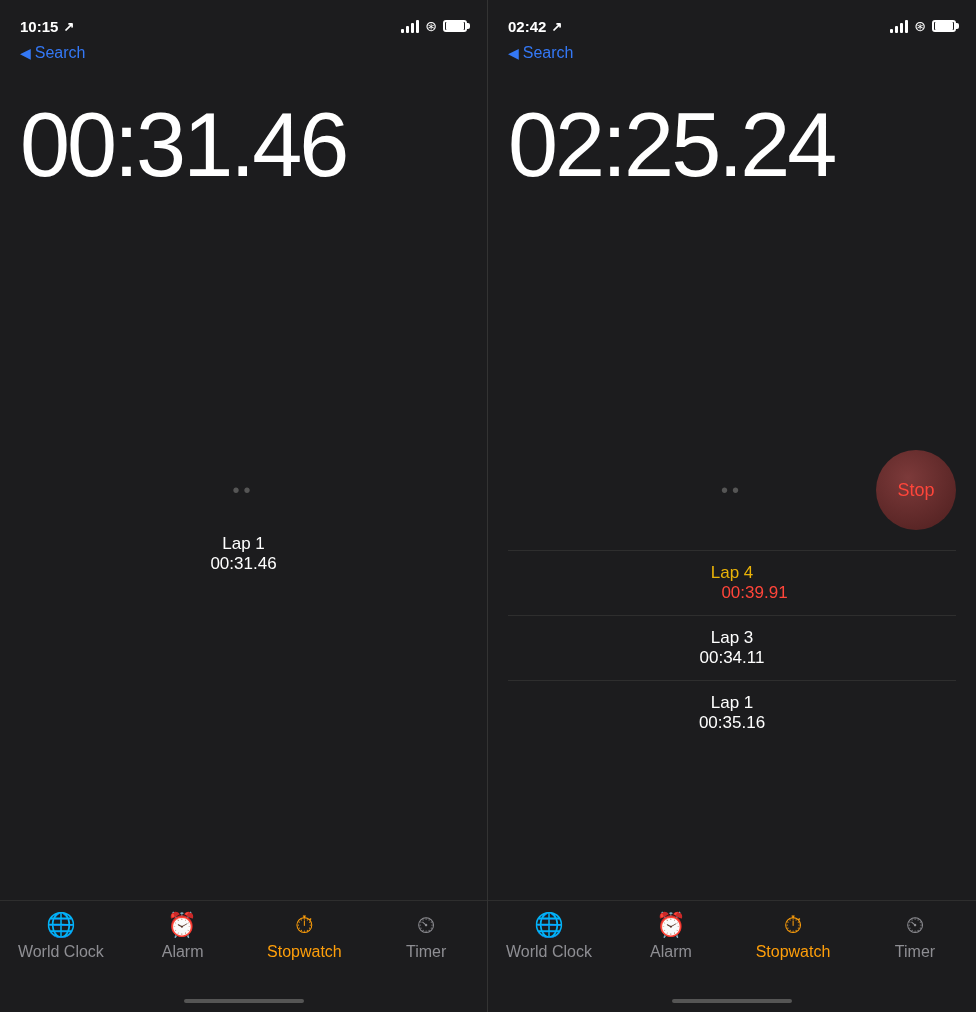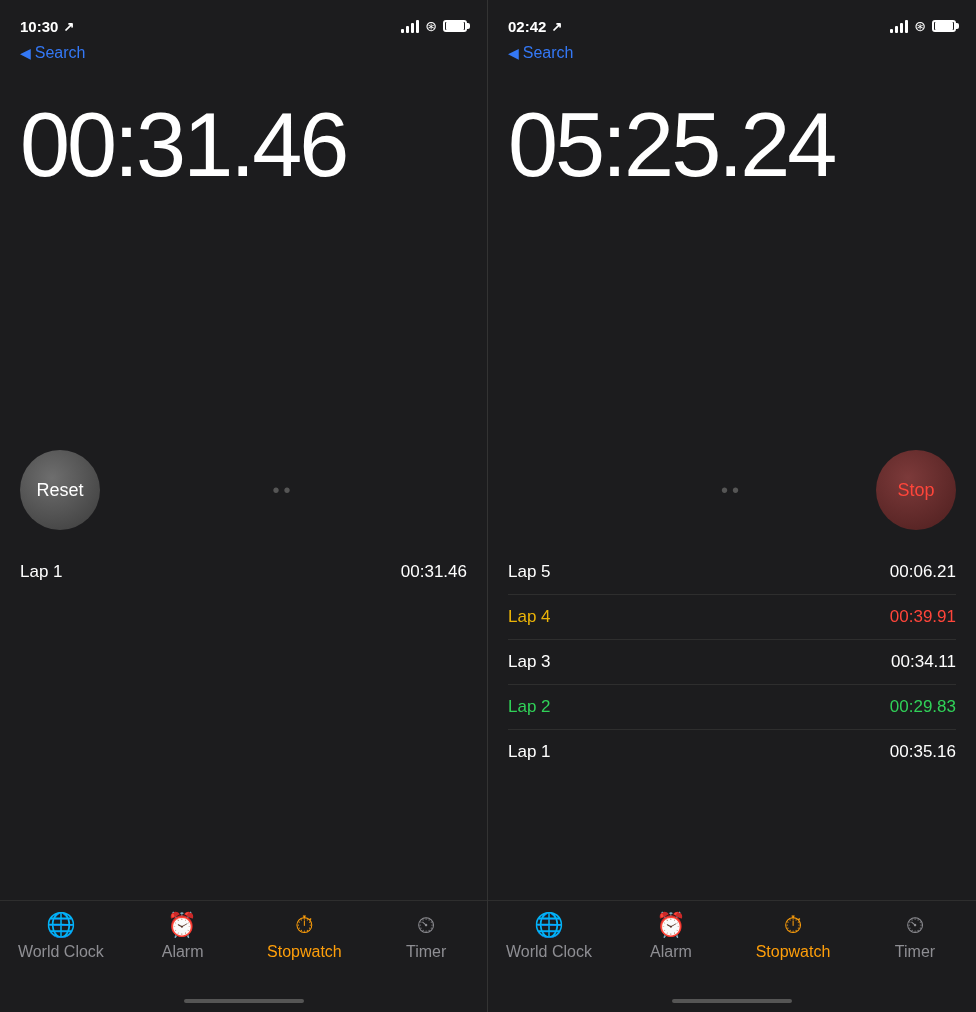--- a/index.html
+++ b/index.html
@@ -154,20 +154,21 @@
       flex: 1;
       padding: 0 20px;
       overflow: hidden;
     }
     .lap-item {
       display: flex;
       justify-content: space-between;
       align-items: center;
       padding: 12px 0;
       border-top: 1px solid #2e2e2e;
+      flex-direction: column;
     }
     .lap-label {
       font-size: 17px;
       color: #fff;
     }
     .lap-time {
       font-size: 17px;
       color: #fff;
     }
     .lap-label.red { color: #eab308; }
@@ -221,21 +222,21 @@
       border-top: none !important;
     }
   </style>
 </head>
 <body>
 
 <div class="phone phone-left">
 
   <div class="status-bar">
     <div class="status-time">
-      <span>10:30</span>
+      <span>10:15</span>
       <span style="font-size:13px;color:#fff;">↗</span>
     </div>
     <div class="status-icons">
       <div class="signal-bars">
         <div class="bar bar1"></div>
         <div class="bar bar2"></div>
         <div class="bar bar3"></div>
         <div class="bar bar4"></div>
       </div>
       <span class="wifi-icon">⊛</span>
@@ -248,21 +249,20 @@
   <div class="nav-back">
     <span class="nav-back-chevron">◀</span>
     <span>Search</span>
   </div>
 
   <div class="timer-display">
     <div class="timer-time">00:31.46</div>
   </div>
 
   <div class="controls">
-    <button class="ctrl-btn btn-gray">Reset</button>
     <div class="dots-spacer">••</div>
   </div>
 
   <div class="lap-list">
     <div class="lap-item lap-list-top">
       <span class="lap-label">Lap 1</span>
       <span class="lap-time">00:31.46</span>
     </div>
   </div>
 
@@ -311,47 +311,39 @@
       </div>
     </div>
   </div>
 
   <div class="nav-back">
     <span class="nav-back-chevron">◀</span>
     <span>Search</span>
   </div>
 
   <div class="timer-display">
-    <div class="timer-time">05:25.24</div>
+    <div class="timer-time">02:25.24</div>
   </div>
 
   <div class="controls">
     <button class="ctrl-btn btn-gray" style="visibility:hidden;">Lap</button>
     <div class="dots-spacer">••</div>
     <button class="ctrl-btn btn-red">Stop</button>
   </div>
 
   <div class="lap-list">
-    <div class="lap-item lap-list-top">
-      <span class="lap-label">Lap 5</span>
-      <span class="lap-time">00:06.21</span>
-    </div>
     <div class="lap-item">
       <span class="lap-label red">Lap 4</span>
       <span class="lap-time red">00:39.91</span>
     </div>
     <div class="lap-item">
       <span class="lap-label">Lap 3</span>
       <span class="lap-time">00:34.11</span>
     </div>
     <div class="lap-item">
-      <span class="lap-label green">Lap 2</span>
-      <span class="lap-time green">00:29.83</span>
-    </div>
-    <div class="lap-item">
       <span class="lap-label">Lap 1</span>
       <span class="lap-time">00:35.16</span>
     </div>
   </div>
 
   <div class="tab-bar">
     <div class="tab-item">
       <span class="tab-icon">🌐</span>
       <span class="tab-label">World Clock</span>
     </div>

